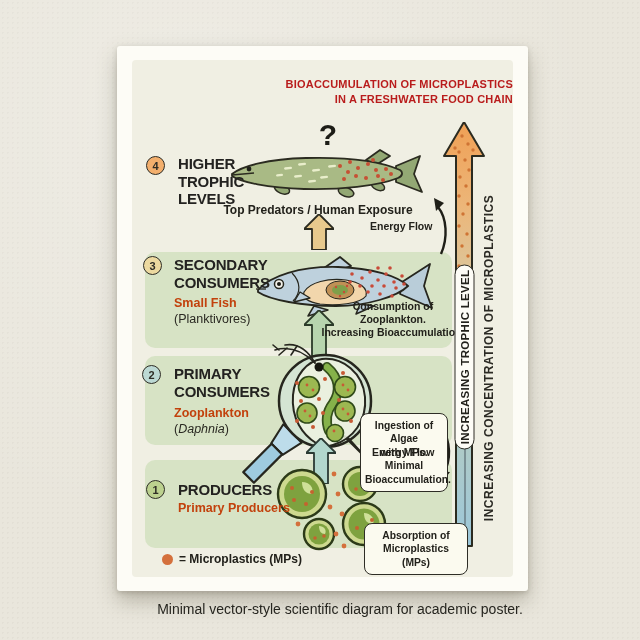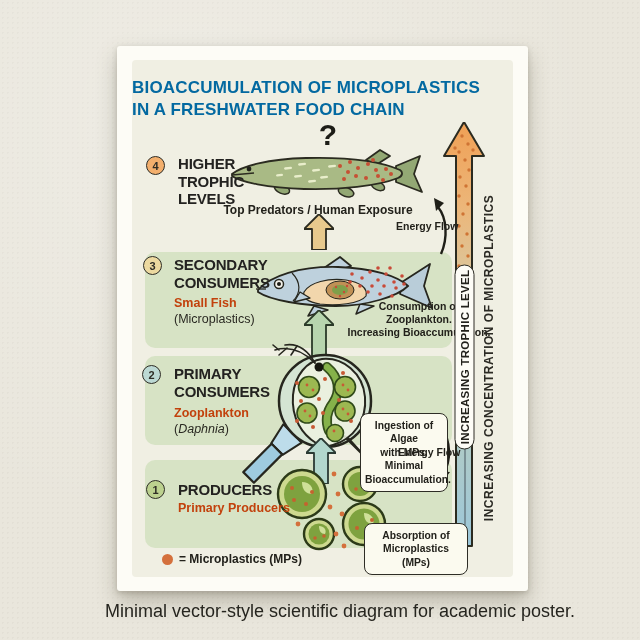--- a/index.html
+++ b/index.html
@@ -8,53 +8,53 @@
   #canvas{position:absolute;inset:0;width:640px;height:640px;
        background:
          radial-gradient(circle at 30% 20%, rgba(255,255,255,0.25), rgba(0,0,0,0) 60%),
          radial-gradient(rgba(120,110,88,0.05) 1px, rgba(0,0,0,0) 1px),
          #e9e6dc;
        background-size:auto,5px 5px,auto;}
   .card{position:absolute;left:117px;top:46px;width:411px;height:545px;background:#fdfcf6;
         border-radius:3px;box-shadow:0 10px 20px rgba(95,88,70,0.35),0 2px 5px rgba(95,88,70,0.25);}
   .inner{position:absolute;left:15px;top:14px;width:381px;height:517px;background:#f0efe3;border-radius:4px;}
   .pre{white-space:pre-line;}
-  .title{position:absolute;left:0;right:0;top:17px;text-align:left;font-weight:bold;
-         font-size:17px;line-height:1.32;color:#0369a1;letter-spacing:0.2px;}
+  .title{position:absolute;left:0;right:0;top:17px;text-align:right;font-weight:bold;
+         font-size:11px;line-height:1.32;color:#b91c1c;letter-spacing:0.2px;}
   .band{position:absolute;left:13px;width:307px;background:#d7e3c5;border-radius:10px;z-index:1;}
   #band3{top:192px;height:96px;}
   #band2{top:296px;height:89px;}
   #band1{top:400px;height:88px;}
   .badge{position:absolute;width:19px;height:19px;border-radius:50%;border:1.6px solid #2e2d26;
          display:flex;align-items:center;justify-content:center;font-size:11px;font-weight:bold;
          color:#2e2d26;z-index:3;box-sizing:border-box;}
   .lvl-title{position:absolute;font-weight:bold;color:#232220;line-height:1.18;font-size:15px;
          letter-spacing:-0.2px;z-index:3;}
   .lvl-sub{position:absolute;font-weight:bold;color:#c2410c;font-size:12.5px;z-index:3;}
   .lvl-sub2{position:absolute;color:#2a2922;font-size:12.5px;z-index:3;}
   .organism{position:absolute;z-index:2;}
-  .ann{position:absolute;font-weight:bold;color:#22211b;font-size:10.5px;line-height:1.25;z-index:3;margin-left:26px;}
+  .ann{position:absolute;font-weight:bold;color:#22211b;font-size:10.5px;line-height:1.25;z-index:3;}
   .notebox{position:absolute;background:#fbfaef;border:1.5px solid #2e2d26;border-radius:8px;
          font-weight:bold;font-size:10.3px;line-height:1.3;color:#22211b;text-align:center;
          padding:5px 4px;z-index:3;box-sizing:border-box;margin-top:45px;}
   .qmark{position:absolute;left:76px;top:58px;width:240px;text-align:center;font-size:30px;
          font-weight:bold;color:#1d1d17;z-index:3;}
   .fish-caption{position:absolute;left:76px;top:143px;width:220px;text-align:center;
          font-weight:bold;font-size:12px;color:#22211b;z-index:3;}
   .rot{position:absolute;transform:rotate(-90deg);text-align:center;z-index:4;}
   #trophic-box{left:240px;top:287px;width:185px;height:20px;background:#fdfcf6;
          border:1.5px solid #2e2d26;border-radius:10px;font-weight:bold;font-size:11.5px;
          letter-spacing:0.3px;color:#22211b;display:flex;align-items:center;justify-content:center;
          box-sizing:border-box;}
   #conc-label{left:193px;top:290px;width:330px;height:16px;font-weight:bold;font-size:12px;
          letter-spacing:0.5px;color:#2b2a24;}
   .legend{position:absolute;left:22px;top:492px;display:flex;align-items:center;z-index:3;padding-left:8px;}
   .legend-dot{width:11px;height:11px;border-radius:50%;background:#d4703c;margin-right:6px;}
   .legend-label{font-weight:bold;font-size:12px;color:#22211b;}
-  .page-caption{position:absolute;left:0;right:0;top:601px;text-align:center;font-size:18px;
+  .page-caption{position:absolute;left:0;right:0;top:601px;text-align:center;font-size:14px;
          color:#26251f;padding-left:40px;}
   svg{display:block;}
 </style>
 </head>
 <body>
 
 <div id="canvas">
   <div class="card">
     <div class="inner">
 
@@ -116,21 +116,21 @@
       <div class="ann" style="left:238px;top:160px;">Energy Flow</div>
       <svg class="organism" style="left:292px;top:138px;" width="24" height="60" viewBox="0 0 24 60">
         <path d="M17,56 C24,40 23,20 14,9" stroke="#1f1f18" stroke-width="2.4" fill="none"></path>
         <polygon points="10,0 20,5 12,13" fill="#1f1f18"></polygon>
       </svg>
 
       <div class="badge" style="left:11px;top:196px;background:#ecd9a0;">3</div>
       <div class="lvl-title pre" style="left:42px;top:196px;">SECONDARY
 CONSUMERS</div>
       <div class="lvl-sub" style="left:42px;top:236px;">Small Fish</div>
-      <div class="lvl-sub2" style="left:42px;top:252px;">(Microplastics)</div>
+      <div class="lvl-sub2" style="left:42px;top:252px;">(Planktivores)</div>
 
       <svg class="organism" style="left:120px;top:196px;" width="186" height="62" viewBox="0 0 186 62">
         <polygon points="150,26 178,8 172,30 180,52 148,38" fill="#b9cdd9" stroke="#26261e" stroke-width="1.8" stroke-linejoin="round"></polygon>
         <polygon points="72,12 88,1 99,10 84,15" fill="#bed1dd" stroke="#26261e" stroke-width="1.8" stroke-linejoin="round"></polygon>
         <polygon points="62,50 56,60 76,54" fill="#bed1dd" stroke="#26261e" stroke-width="1.5" stroke-linejoin="round"></polygon>
         <polygon points="108,48 104,58 122,50" fill="#bed1dd" stroke="#26261e" stroke-width="1.5" stroke-linejoin="round"></polygon>
         <path d="M6,34 C18,20 48,10 86,11 C120,12 146,20 156,30 C146,40 116,50 84,50 C50,50 18,44 6,36 Z" fill="#bed1dd" stroke="#26261e" stroke-width="1.8"></path>
         <path d="M40,17 C49,26 49,37 41,45" stroke="#26261e" stroke-width="1.2" fill="none"></path>
         <path d="M52,36 C58,26 76,22 94,24 C108,26 116,32 114,40 C108,48 84,50 68,48 C56,46 50,42 52,36 Z" fill="#f2d6ac" stroke="#26261e" stroke-width="1.2"></path>
         <ellipse cx="88" cy="34" rx="14" ry="9" fill="#c09055" stroke="#26261e" stroke-width="1"></ellipse>

